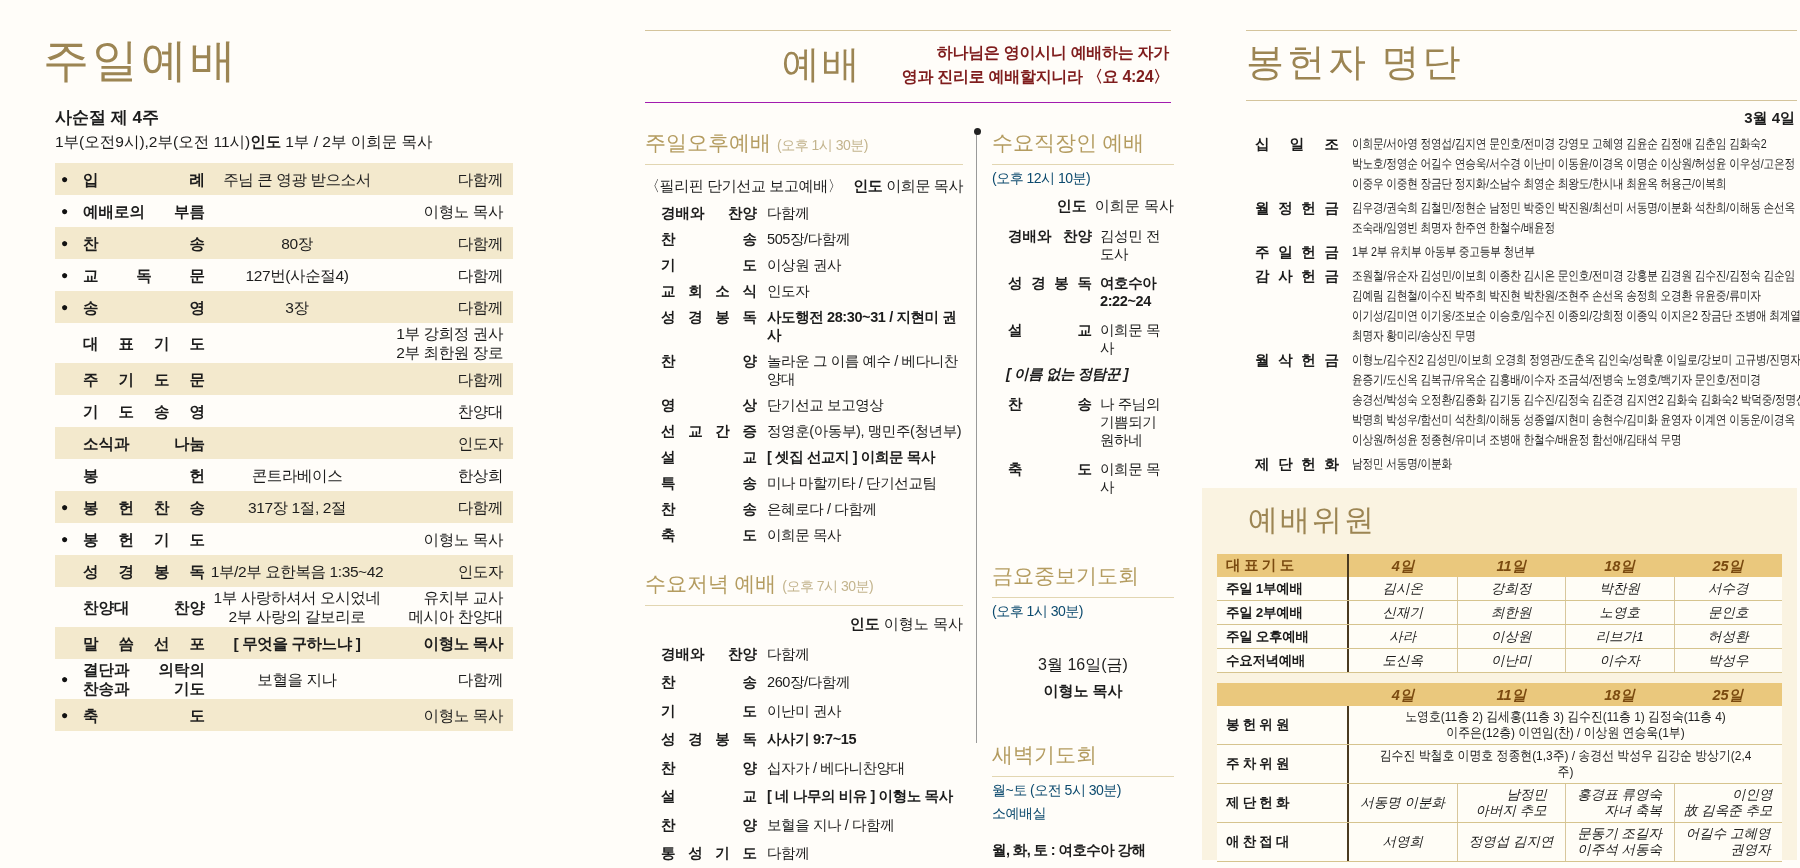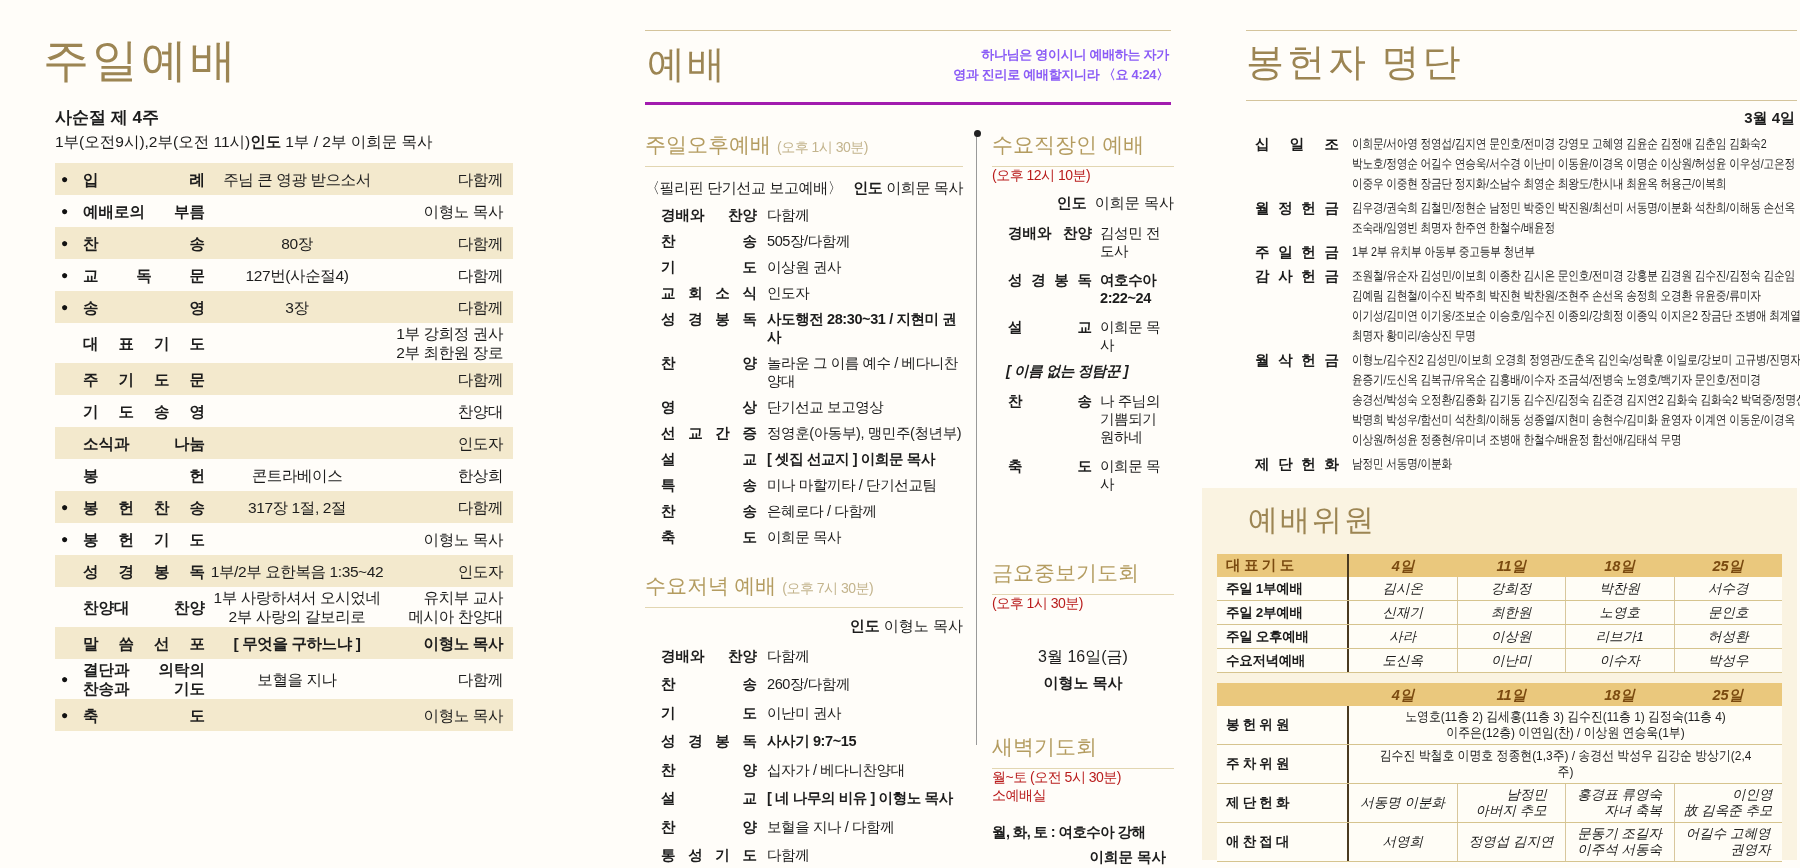--- a/index.html
+++ b/index.html
@@ -21,44 +21,44 @@
   .wrow.shade{background:#f3e9cd;}
   .wrow.em .wctr,.wrow.em .wrgt{font-weight:bold;}
   .bullet{width:22px;min-width:22px;font-size:12px;color:#111;}
   .wlbl{width:122px;min-width:122px;font-weight:bold;text-align:justify;text-align-last:justify;white-space:pre-line;line-height:19px;}
   .wctr{flex:1;text-align:center;white-space:pre-line;line-height:19px;letter-spacing:-0.4px;}
   .wrgt{min-width:114px;text-align:right;white-space:pre-line;line-height:19px;letter-spacing:-0.4px;}
   .footnote{margin:18px 0 0 12px;width:458px;text-align:center;font-size:15.5px;font-weight:bold;}
 
   
   .col-mid{position:absolute;left:645px;top:30px;width:526px;}
-  .mid-head{border-top:1px solid #d4c49c;border-bottom:3px solid #a21caf;
-            display:flex;justify-content:space-between;align-items:center;padding:8px 2px 12px 2px;gap:40px;}
+  .mid-head{border-top:1px solid #d4c49c;border-bottom:1px solid #a21caf;
+            display:flex;justify-content:flex-end;align-items:center;padding:8px 2px 12px 2px;gap:40px;}
   .mid-title{font-size:38px;letter-spacing:2px;margin:0;}
-  .verse{text-align:right;font-size:13px;line-height:1.5;letter-spacing:-0.3px;color:#8b5cf6;font-weight:bold;}
+  .verse{text-align:right;font-size:16px;line-height:1.5;letter-spacing:-0.3px;color:#7f1d1d;font-weight:bold;}
   .mid-body{position:relative;margin-top:26px;height:700px;}
   .sub-left{position:absolute;left:0;top:0;width:318px;}
   .vdiv{position:absolute;left:331px;top:2px;height:612px;border-left:1px solid #9a9a9a;}
   .vdiv::before{content:'';position:absolute;left:-3.5px;top:-3px;width:7px;height:7px;background:#222;border-radius:50%;}
   .sub-right{position:absolute;left:347px;top:0;width:182px;}
   .shead{color:#b49c60;font-size:21px;font-family:"Liberation Serif","DejaVu Serif",serif;
          border-bottom:1px solid #e2d6b2;padding-bottom:7px;}
   .shead .shead-time{font-family:"Liberation Sans",sans-serif;font-size:14px;color:#c3b48d;margin-left:6px;letter-spacing:-0.5px;}
   .svc-sub{display:flex;justify-content:space-between;margin-top:12px;font-size:15px;letter-spacing:-0.4px;}
   .lead-line{text-align:right;margin-top:9px;font-size:15px;}
   .lead-line b{margin-right:4px;}
   .mrow{display:flex;margin-top:8px;font-size:14.5px;line-height:18px;letter-spacing:-0.4px;}
   .mlbl{width:96px;min-width:96px;font-weight:bold;text-align:justify;text-align-last:justify;margin-right:10px;letter-spacing:0;margin-left:16px;}
   .mrow.side .mlbl{width:84px;min-width:84px;margin-right:8px;}
   .mrow.side{margin-top:11px;}
   .mval{white-space:pre-line;}
   .mval.b{font-weight:bold;}
   .svc2{margin-top:26px;}
   .svc2 .mrow{margin-top:10.5px;}
-  .time-line{font-size:14px;color:#b91c1c;letter-spacing:-0.5px;}
+  .time-line{font-size:14px;color:#0c4a6e;margin-top:5px;letter-spacing:-0.5px;}
   .center-line{margin-top:8px;font-weight:bold;font-size:14.5px;padding-left:14px;letter-spacing:-0.4px;font-style:italic;}
   .side-sec{margin-top:0;}
   .side-sec.notice{margin-top:66px;}
   .side-sec.schedule{margin-top:40px;}
   .notice-lines{margin-top:34px;text-align:center;}
   .nline{font-size:16px;margin-top:6px;}
   .nline.b{font-weight:bold;font-size:15px;}
   .sched-item{margin-top:18px;}
   .sline{font-weight:bold;font-size:14.5px;letter-spacing:-0.6px;white-space:nowrap;}
   .sperson{text-align:right;font-weight:bold;font-size:14.5px;margin-top:6px;padding-right:8px;}

